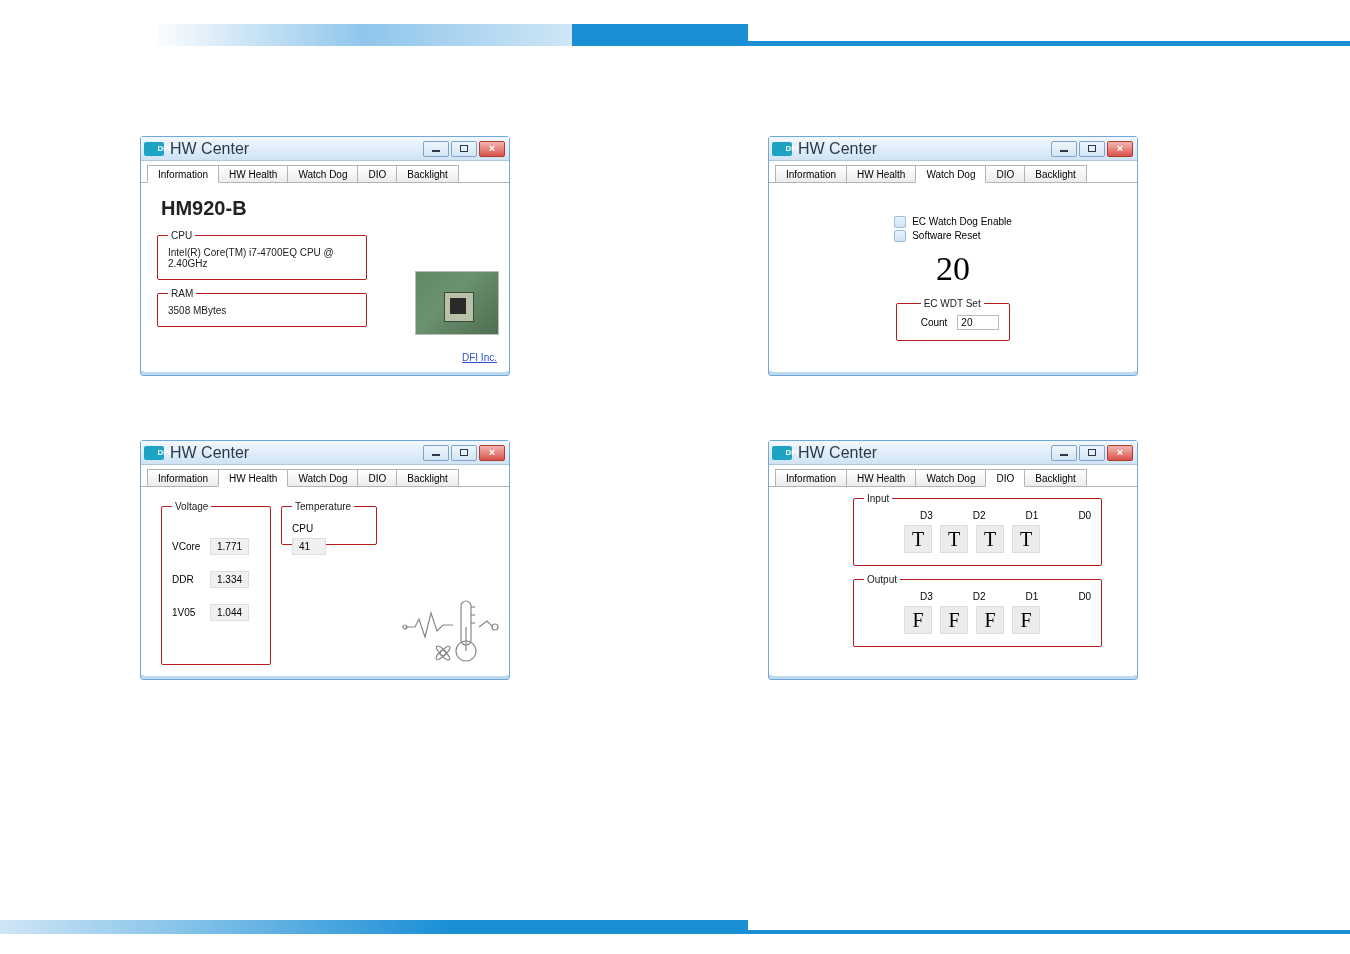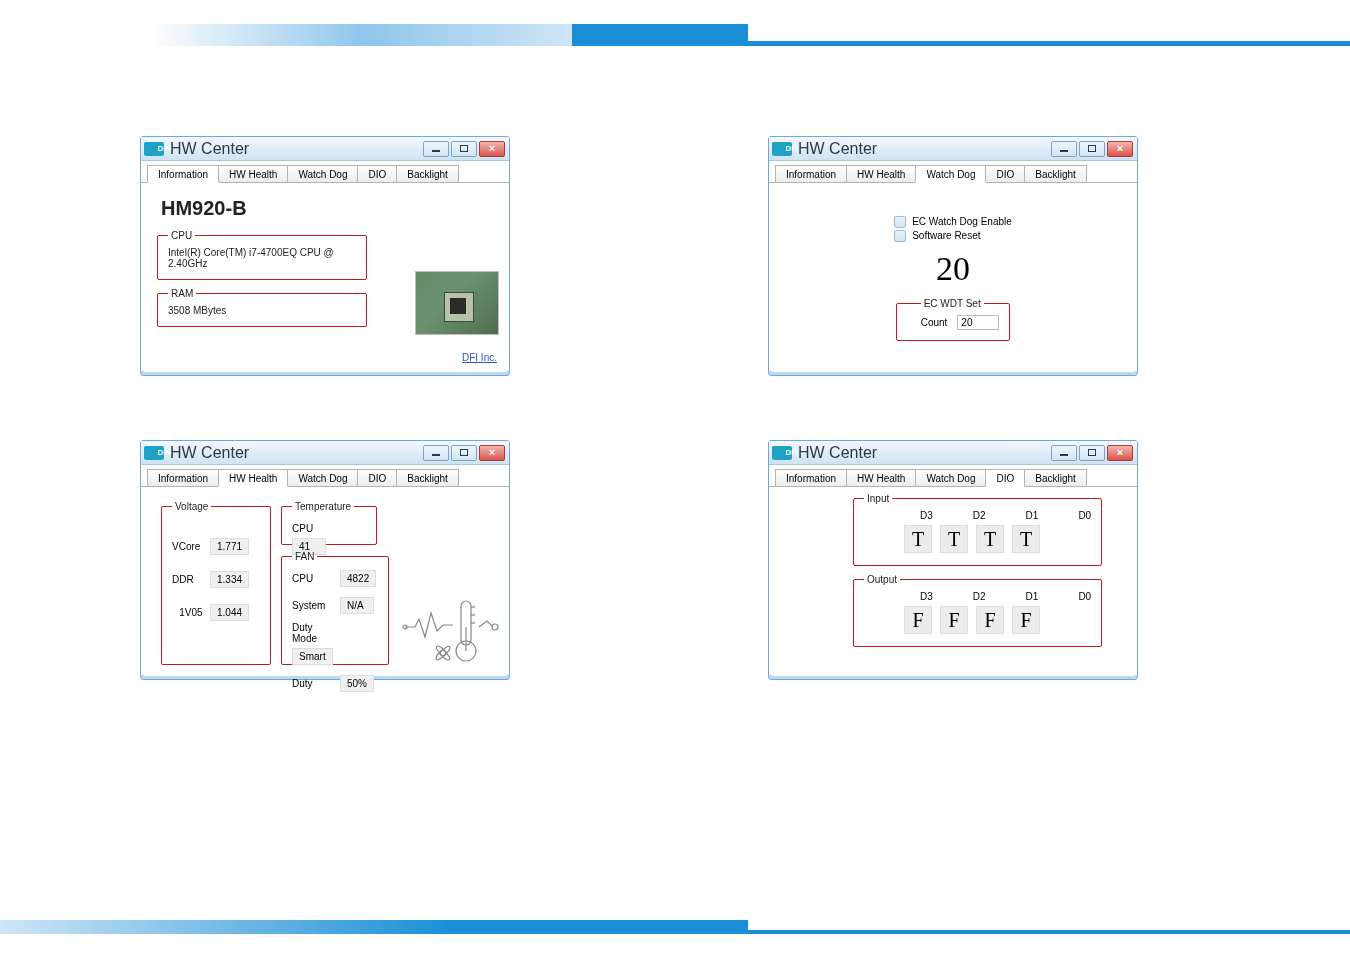--- a/index.html
+++ b/index.html
@@ -160,36 +160,29 @@
       <div class="tab">DIO</div>
       <div class="tab">Backlight</div>
     </div>
     <div class="body" style="height:188px;">
 
       <fieldset style="position:absolute; left:20px; top:14px; width:110px; height:164px;">
         <legend>Voltage</legend>
         <div style="margin-top:18px;">
           <div style="margin-bottom:14px;"><span class="lbl" style="width:38px;">VCore</span><span class="val">1.771</span></div>
           <div style="margin-bottom:14px;"><span class="lbl" style="width:38px;">DDR</span><span class="val">1.334</span></div>
-          <div><span class="lbl" style="width:38px;text-align:center;">1V05</span><span class="val">1.044</span></div>
+          <div><span class="lbl" style="width:38px;">1V05</span><span class="val">1.044</span></div>
         </div>
       </fieldset>
 
       <fieldset style="position:absolute; left:140px; top:14px; width:96px; height:44px;">
         <legend>Temperature</legend>
         <div><span class="lbl" style="width:44px;">CPU</span><span class="val">41</span></div>
       </fieldset>
 
-      <fieldset style="position:absolute; left:140px; top:64px; width:108px; height:114px;">
-        <legend>FAN</legend>
-        <div style="margin-bottom:8px;"><span class="lbl" style="width:48px;">CPU</span><span class="val">4822</span></div>
-        <div style="margin-bottom:8px;"><span class="lbl" style="width:48px;">System</span><span class="val">N/A</span></div>
-        <div style="margin-bottom:8px;"><span class="lbl" style="width:48px;">Duty Mode</span><span class="val">Smart</span></div>
-        <div><span class="lbl" style="width:48px;">Duty</span><span class="val">50%</span></div>
-      </fieldset>
 
       <div class="thermo-wrap" style="right:8px; bottom:8px;">
         <svg width="100" height="70" viewBox="0 0 100 70" stroke="#888" fill="none" stroke-width="1.2">
 
           <rect x="60" y="4" width="10" height="44" rx="5"></rect>
           <circle cx="65" cy="54" r="10"></circle>
           <line x1="65" y1="30" x2="65" y2="54"></line>
 
           <line x1="70" y1="10" x2="74" y2="10"></line>
           <line x1="70" y1="18" x2="74" y2="18"></line>

